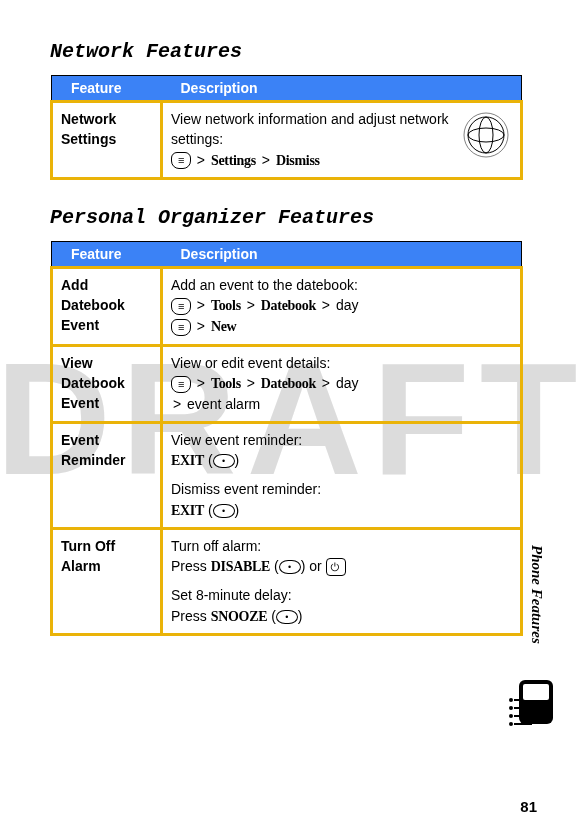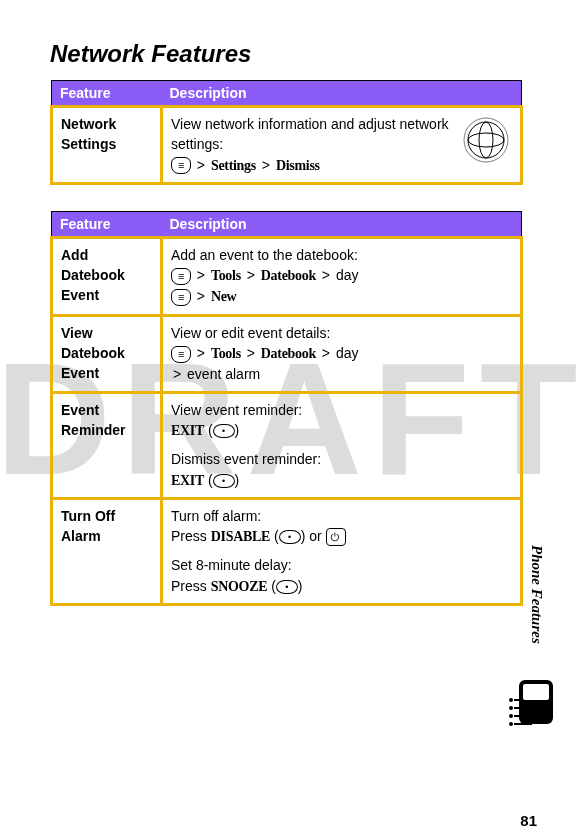--- a/index.html
+++ b/index.html
@@ -13,23 +13,23 @@
     font-weight: 800;
     color: #d9d9d9;
     letter-spacing: 10px;
     z-index: 0;
     user-select: none;
     writing-mode: horizontal-tb;
     opacity: 0.9;
     font-family: Arial, sans-serif;
     white-space: nowrap;
   }
-  h2.section-title { font-style: italic; font-weight: bold; font-size: 24px; margin-bottom: 12px; font-family: Liberation Sans, sans-serif; }
+  h2.section-title { font-style: italic; font-weight: bold; font-size: 20px; margin-bottom: 12px; font-family: Liberation Mono, monospace; }
   table.feature { width: 100%; border-collapse: collapse; margin-bottom: 26px; font-size: 14px; border: 1px solid #000; }
-  table.feature th { background: #8b5cf6; color: #fff; text-align: left; padding: 4px 8px; font-weight: bold; font-size: 14px; }
+  table.feature th { background: #3b82f6; color: #fff; text-align: left; padding: 4px 19px; font-weight: bold; font-size: 14px; }
   table.feature th:first-child { width: 110px; }
   table.feature td { border: 3px solid #eab308; padding: 6px 8px; vertical-align: top; line-height: 1.45; }
   table.feature td.fcol { font-weight: bold; width: 110px; }
   .menu-key {
     display: inline-block;
     border: 1px solid #000;
     border-radius: 6px 6px 8px 8px;
     padding: 0 6px;
     font-size: 10px;
     line-height: 14px;
@@ -82,21 +82,21 @@
   .side-graphic {
     position: absolute;
     right: 30px;
     top: 680px;
     width: 44px;
     height: 56px;
     z-index: 3;
   }
   .page-num {
     position: absolute;
-    bottom: 8px;
+    bottom: 22px;
     right: 46px;
     font-weight: bold;
     font-size: 15px;
     z-index: 3;
   }
   .badge {
     float: right;
     width: 52px; height: 52px;
     margin-left: 6px;
   }
@@ -139,20 +139,21 @@
         <span class="menu-key"></span>
         <span class="gt">&gt;</span>
         <span class="bold-menu">Settings</span>
         <span class="gt">&gt;</span>
         <span class="bold-menu">Dismiss</span>
       </td>
     </tr>
   </tbody>
     </table>
 
+  <h2 class="section-title">Personal Organizer Features</h2>
 
   <table class="feature">
     <tbody>
         <tr>
       <th>Feature</th>
       <th>Description</th>
     </tr>
 
     <tr>
       <td class="fcol">Add Datebook Event</td>

